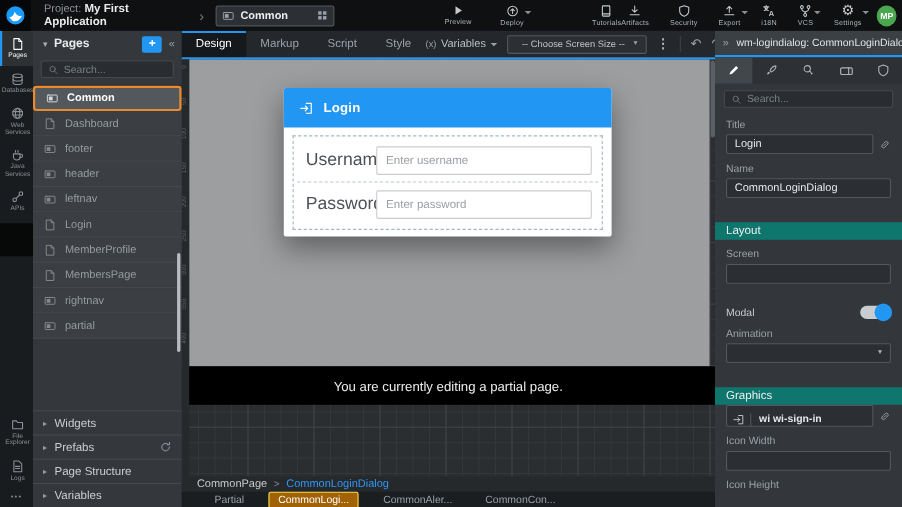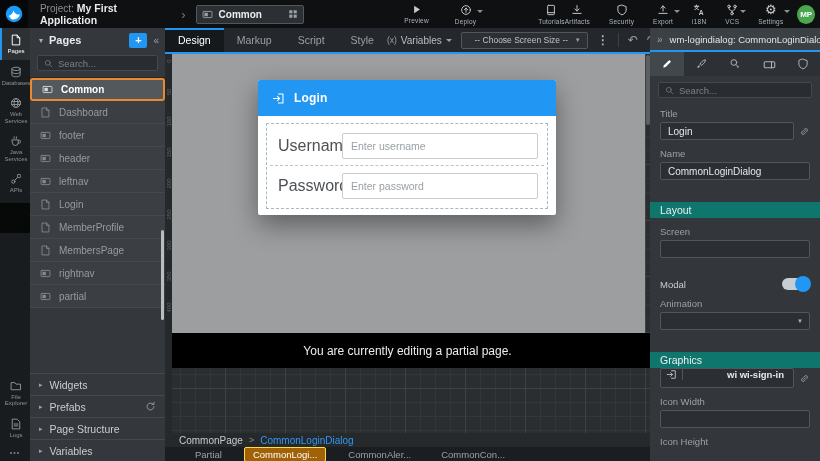--- a/index.html
+++ b/index.html
@@ -122,21 +122,21 @@
   .f-input { flex:1; height:18px; background:#2b2f33; border:1px solid #52565a; border-radius:2px; color:#e6e8ea; font-size:10px; font-family:inherit; padding:0 7px; outline:none; width:100%; }
   .bind { color:#9aa0a5; }
   .sec-head { height:16px; background:#0f766e; color:#eceeef; font-size:10.5px; display:flex; align-items:center; padding:0 10px; margin-top:22px; flex:0 0 auto; }
   .modal-row { display:flex; align-items:center; justify-content:space-between; margin:20px 10px 0; flex:0 0 auto; }
   .modal-row .lab { font-size:9.5px; color:#c9cdd0; }
   .toggle { position:relative; width:28px; height:12px; background:#c8cdd1; border-radius:6px; }
   .toggle .knob { position:absolute; right:-1px; top:-2px; width:16px; height:16px; border-radius:50%; background:#2196f3; }
   .f-select { margin:0 10px; height:18px; background:#2b2f33; border:1px solid #52565a; border-radius:2px; display:flex; align-items:center; justify-content:flex-end; padding:0 6px; flex:0 0 auto; }
   .f-select .sc { font-size:6px; color:#aeb3b7; }
   .icon-group { display:flex; align-items:center; margin:0 10px; gap:5px; flex:0 0 auto; }
-  .ig-box { display:flex; flex:1; height:20px; border:1px solid #52565a; border-radius:2px; background:#2b2f33; align-items:flex-start;gap:37px; }
+  .ig-box { display:flex; flex:1; height:20px; border:1px solid #52565a; border-radius:2px; background:#2b2f33; align-items:flex-end; }
   .ig-pre { width:22px; display:flex; align-items:center; justify-content:center; color:#c0c4c8; border-right:1px solid #52565a; }
   .ig-box input { flex:1; background:transparent; border:none; outline:none; color:#e6e8ea; font-size:9.5px; font-weight:bold; font-family:inherit; padding:0 7px; width:100%; }
 </style>
 </head>
 <body>
 
 <div id="app">
 
   <header class="topbar">
     <div class="logo-box">

